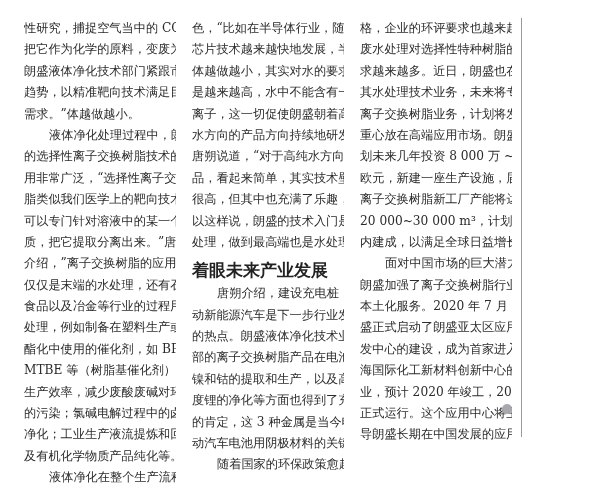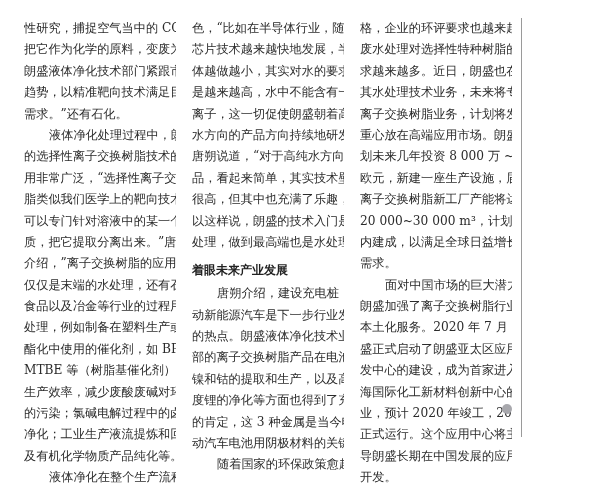--- a/index.html
+++ b/index.html
@@ -7,34 +7,34 @@
          font-family: "DejaVu Serif", "Liberation Serif", serif; color: #2b2b2b; }
   .col { position: absolute; top: 18px; width: 152px; }
   .col1 { left: 24px; }
   .col2 { left: 192px; }
   .col3 { left: 360px; width: 152px; }
   .line { height: 21.4px; line-height: 21.4px; font-size: 12.2px; white-space: nowrap;
           overflow: hidden; text-align: justify; text-align-last: justify; letter-spacing: 0; }
   .line.last { text-align-last: left; }
   .line.indent { padding-left: 25px; }
   .heading { height: 30px; line-height: 34px; font-family: "DejaVu Sans", "Liberation Sans", sans-serif;
-             font-weight: bold; font-size: 12px; color: #222; white-space: nowrap; }
+             font-weight: bold; font-size: 17px; color: #222; white-space: nowrap; }
   .rule { position: absolute; left: 521px; top: 18px; width: 1px; height: 419px; background: #9a9a9a; }
   .dot { position: absolute; left: 502px; top: 404px; width: 10px; height: 10px; border-radius: 50%; background: #a8a8ad; }
 </style>
 </head>
 <body>
 
 <div>
   <div class="col col1" id="col1">
       <div class="line">性研究，捕捉空气当中的 CO₂，</div>
       <div class="line">把它作为化学的原料，变废为宝。</div>
       <div class="line">朗盛液体净化技术部门紧跟市场</div>
       <div class="line">趋势，以精准靶向技术满足目标</div>
-      <div class="line last">需求。”还有石化。</div>
+      <div class="line last">需求。”体越做越小。</div>
       <div class="line indent">液体净化处理过程中，朗盛</div>
       <div class="line">的选择性离子交换树脂技术的应</div>
       <div class="line">用非常广泛，“选择性离子交换树</div>
       <div class="line">脂类似我们医学上的靶向技术，</div>
       <div class="line">可以专门针对溶液中的某一个物</div>
       <div class="line">质，把它提取分离出来。”唐朔</div>
       <div class="line">介绍，”离子交换树脂的应用不</div>
       <div class="line">仅仅是末端的水处理，还有石化、</div>
       <div class="line">食品以及冶金等行业的过程用水</div>
       <div class="line">处理，例如制备在塑料生产或</div>
@@ -79,27 +79,25 @@
       <div class="line">废水处理对选择性特种树脂的需</div>
       <div class="line">求越来越多。近日，朗盛也在重组</div>
       <div class="line">其水处理技术业务，未来将专注</div>
       <div class="line">离子交换树脂业务，计划将发展</div>
       <div class="line">重心放在高端应用市场。朗盛计</div>
       <div class="line">划未来几年投资 8 000 万 ~1.2 亿</div>
       <div class="line">欧元，新建一座生产设施，届时</div>
       <div class="line">离子交换树脂新工厂产能将达到</div>
       <div class="line">20 000~30 000 m³，计划在 5 年</div>
       <div class="line">内建成，以满足全球日益增长的</div>
-      <div class="line last">需求。</div>
       <div class="line indent">面对中国市场的巨大潜力，</div>
       <div class="line">朗盛加强了离子交换树脂行业的</div>
       <div class="line">本土化服务。2020 年 7 月，朗</div>
       <div class="line">盛正式启动了朗盛亚太区应用开</div>
       <div class="line">发中心的建设，成为首家进入上</div>
       <div class="line">海国际化工新材料创新中心的企</div>
       <div class="line">业，预计 2020 年竣工，2021 年</div>
       <div class="line">正式运行。这个应用中心将主</div>
       <div class="line">导朗盛长期在中国发展的应用</div>
-      <div class="line last">开发。</div>
     </div>
   <div class="rule"></div>
   <div class="dot"></div>
 </div>
 
 </body></html>

